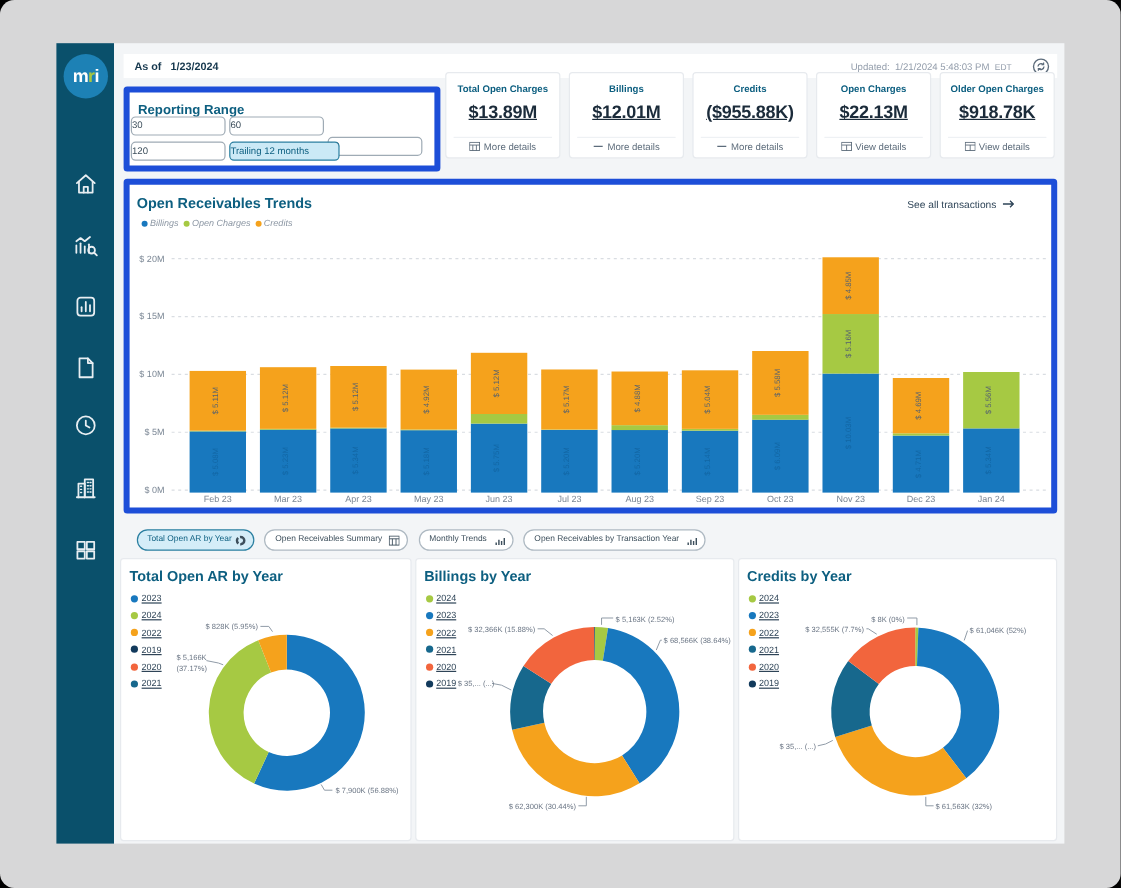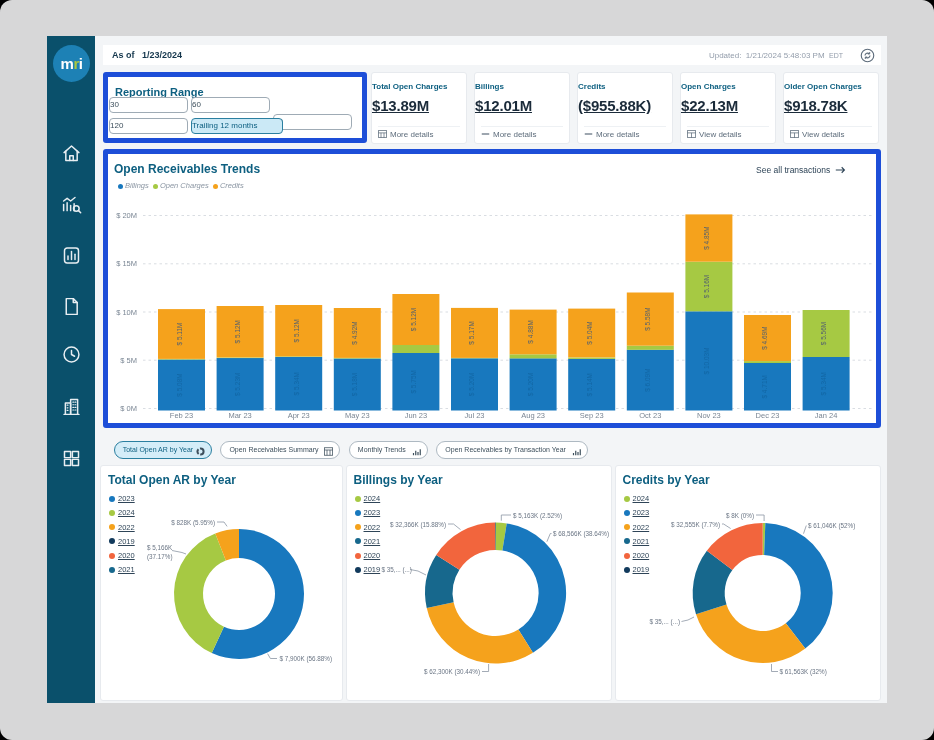--- a/index.html
+++ b/index.html
@@ -10,21 +10,21 @@
 .sicon{position:absolute;left:61px;width:21px;height:21px;}
 .content{position:absolute;left:95px;top:36px;width:792px;height:667px;background:#f3f5f7;}
 .topbar{position:absolute;left:103px;top:45px;width:778px;height:20px;background:#ffffff;}
 .topbar .asof{position:absolute;left:9px;top:5px;font-size:9px;font-weight:bold;color:#15374d;}
 .topbar .upd{position:absolute;right:38px;top:6px;font-size:8px;color:#939dab;}
 .panel{position:absolute;background:#ffffff;border:5px solid #1d4ed8;border-radius:3px;}
 #rr{left:103px;top:72px;width:264px;height:71px;}
 #rr h2{position:absolute;left:7px;top:9px;font-size:11px;font-weight:bold;color:#0d5f80;}
 .rbtn{position:absolute;height:16px;border:1px solid #9fabb5;border-radius:4px;background:#fff;font-size:8px;color:#3d4f5c;text-align:left;line-height:14px;}
 .rbtn.active{background:#cbe9f6;border-color:#2a7fa0;color:#0d5f80;}
-.kpi{position:absolute;top:72px;width:96px;height:72px;background:#fff;border:1px solid #e7eaee;border-radius:3px;text-align:left;}
+.kpi{position:absolute;top:60px;width:96px;height:72px;background:#fff;border:1px solid #e7eaee;border-radius:3px;text-align:center;}
 .kpi .t{margin-top:9px;font-size:8px;font-weight:bold;color:#0d5f80;}
 .kpi .v{margin-top:6px;font-size:15px;font-weight:bold;color:#1b2b3a;letter-spacing:-0.2px;text-decoration:underline;}
 .kpi .d{position:absolute;bottom:0;left:6px;right:6px;border-top:1px solid #eef1f4;height:17px;font-size:8px;color:#5d6c7b;line-height:16px;}
 #trends{left:103px;top:149px;width:778px;height:279px;}
 #trends h2{position:absolute;left:6px;top:8px;font-size:12px;font-weight:bold;color:#0d5f80;}
 #trends .seeall{position:absolute;right:30px;top:11px;font-size:8.5px;color:#2e4457;}
 .leg{position:absolute;left:10px;top:27px;font-size:7.5px;font-style:italic;color:#8b96a3;}
 .leg b{display:inline-block;width:5px;height:5px;border-radius:50%;margin-right:2px;vertical-align:-0.5px;}
 .tab{position:absolute;top:441px;height:18px;border:1px solid #aeb9c2;border-radius:9px;background:#fff;font-size:7px;color:#3d4f5c;line-height:16px;padding:0 8px;white-space:nowrap;}
 .tab.active{background:#d4edf8;border-color:#2a7fa0;color:#0d5f80;}

